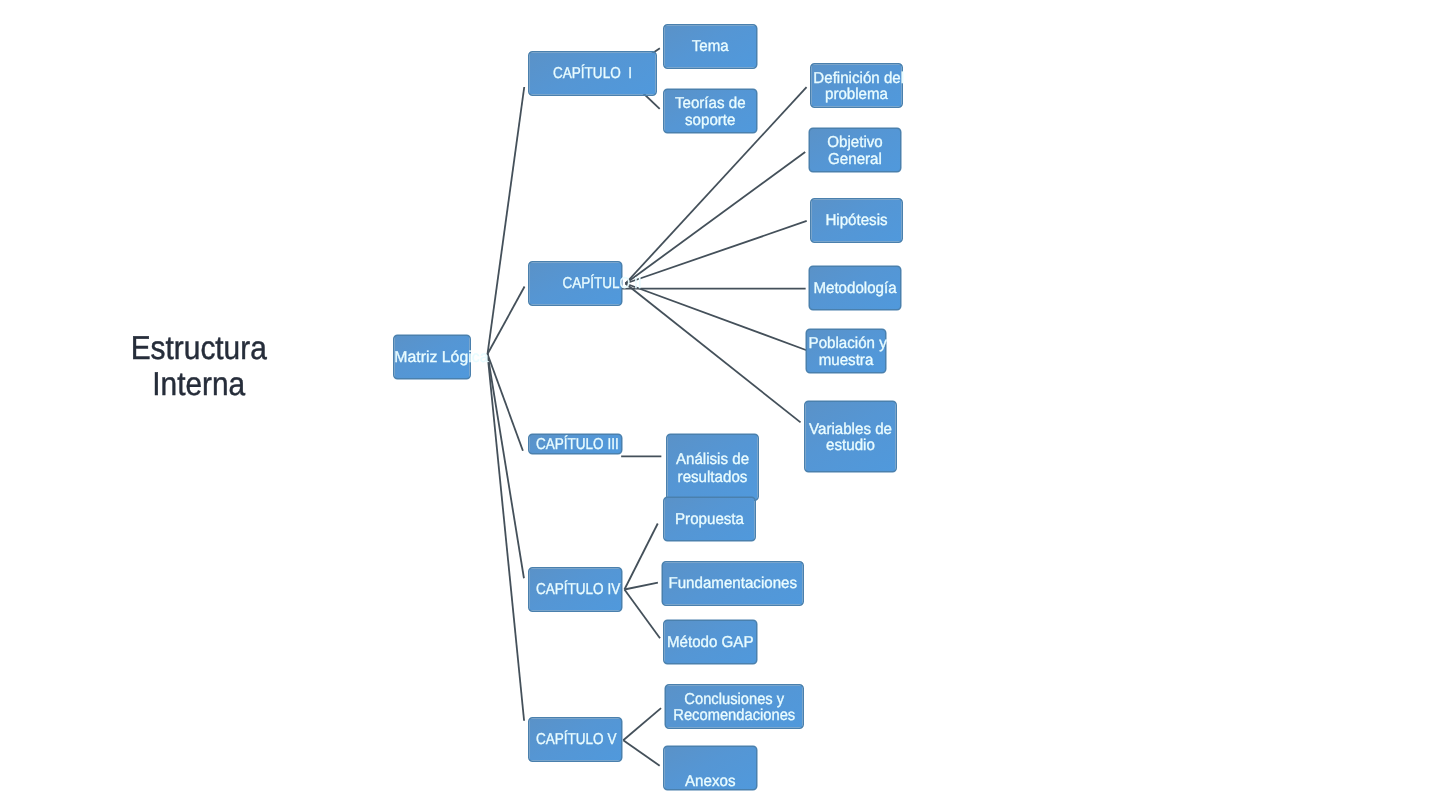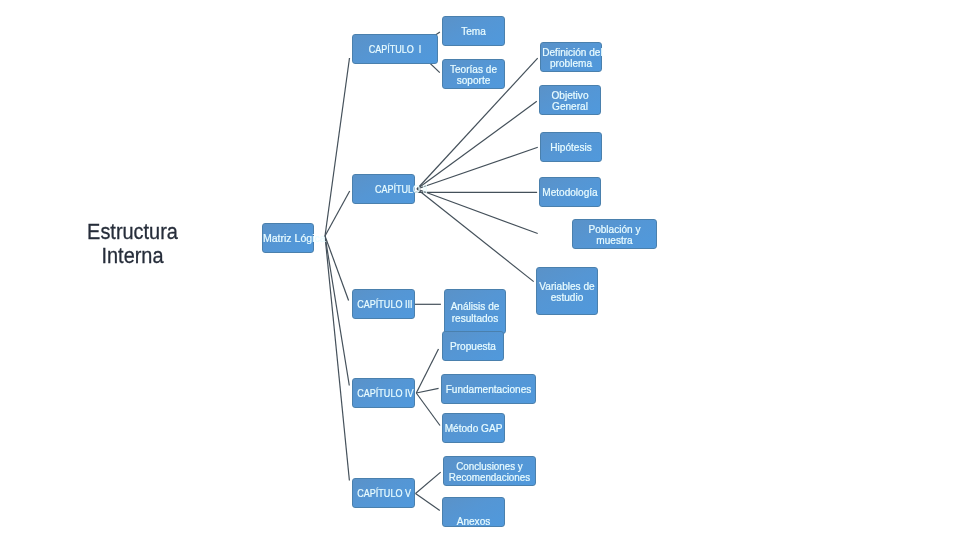--- a/index.html
+++ b/index.html
@@ -50,21 +50,21 @@
 
     <div class="node" style="left: 262px; top: 223px; width: 52px; height: 30px;">
       <span class="node-label" style="transform:scaleX(1.005);">Matriz Lógica</span>
     </div>
     <div class="node" style="left: 352px; top: 34px; width: 86px; height: 30px;">
       <span class="node-label" style="transform:scaleX(0.86);">CAPÍTULO  I</span>
     </div>
     <div class="node" style="left: 352px; top: 174px; width: 63px; height: 30px; padding-left: 19px;">
       <span class="node-label" style="transform:scaleX(0.86);">CAPÍTULO II</span>
     </div>
-    <div class="node" style="left: 352px; top: 289px; width: 63px; height: 30px;">
+    <div class="node" style="left: 352px; top: 289px; width: 63px; height: 14px;">
       <span class="node-label" style="transform:scaleX(0.86);">CAPÍTULO III</span>
     </div>
     <div class="node" style="left: 352px; top: 378px; width: 63px; height: 30px;">
       <span class="node-label" style="transform:scaleX(0.86);">CAPÍTULO IV</span>
     </div>
     <div class="node" style="left: 352px; top: 478px; width: 63px; height: 30px;">
       <span class="node-label" style="transform:scaleX(0.86);">CAPÍTULO V</span>
     </div>
     <div class="node" style="left: 442px; top: 16px; width: 63px; height: 30px;">
       <span class="node-label" style="transform:scaleX(0.96);">Tema</span>
@@ -80,21 +80,21 @@
     <div class="node" style="left: 539px; top: 85px; width: 62px; height: 30px;">
       <span class="node-label" style="transform:scaleX(0.96);">Objetivo</span>
       <span class="node-label" style="transform:scaleX(0.96);">General</span>
     </div>
     <div class="node" style="left: 540px; top: 132px; width: 62px; height: 30px;">
       <span class="node-label" style="transform:scaleX(0.96);">Hipótesis</span>
     </div>
     <div class="node" style="left: 539px; top: 177px; width: 62px; height: 30px;">
       <span class="node-label" style="transform:scaleX(0.96);">Metodología</span>
     </div>
-    <div class="node" style="left: 572px; top: 219px; width: 85px; height: 30px;">
+    <div class="node" style="left: 537px; top: 219px; width: 54px; height: 30px;">
       <span class="node-label" style="transform:scaleX(0.96);">Población y</span>
       <span class="node-label" style="transform:scaleX(0.96);">muestra</span>
     </div>
     <div class="node" style="left: 536px; top: 267px; width: 62px; height: 48px;">
       <span class="node-label" style="transform:scaleX(0.96);">Variables de</span>
       <span class="node-label" style="transform:scaleX(0.96);">estudio</span>
     </div>
     <div class="node" style="left: 444px; top: 289px; width: 62px; height: 45px;">
       <span class="node-label" style="transform:scaleX(0.96);">Análisis de</span>
       <span class="node-label" style="transform:scaleX(0.96);">resultados</span>

